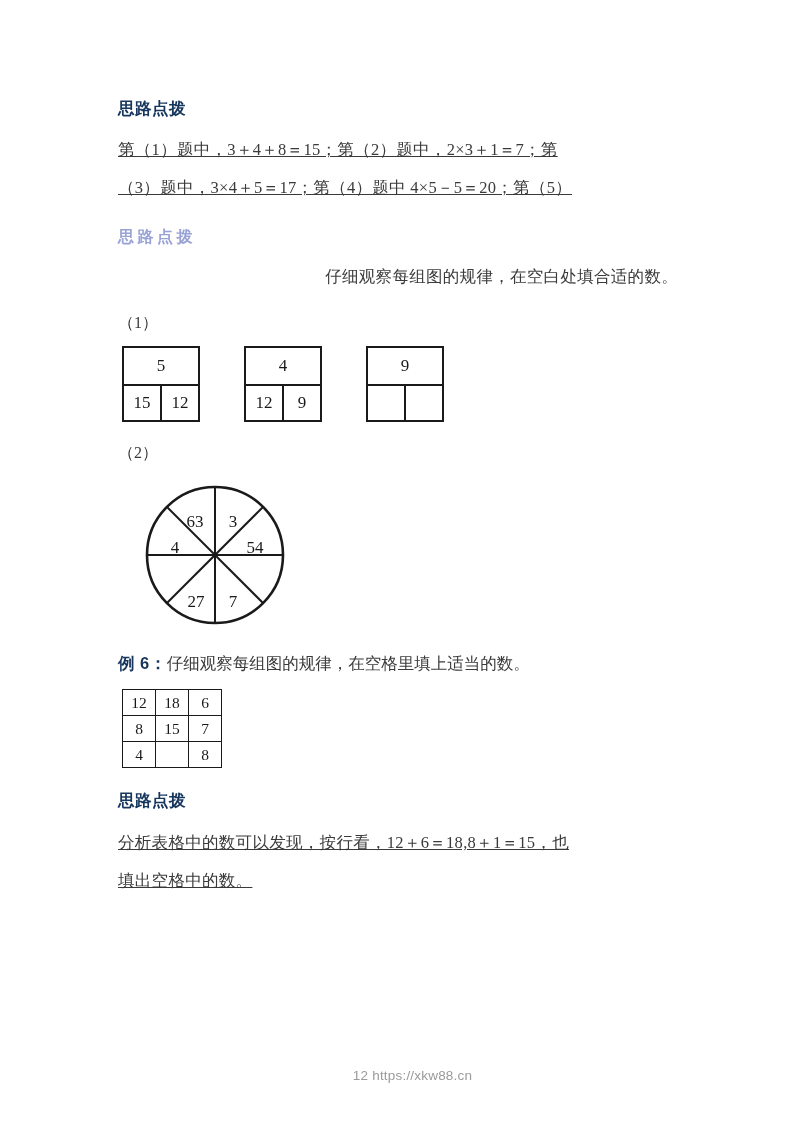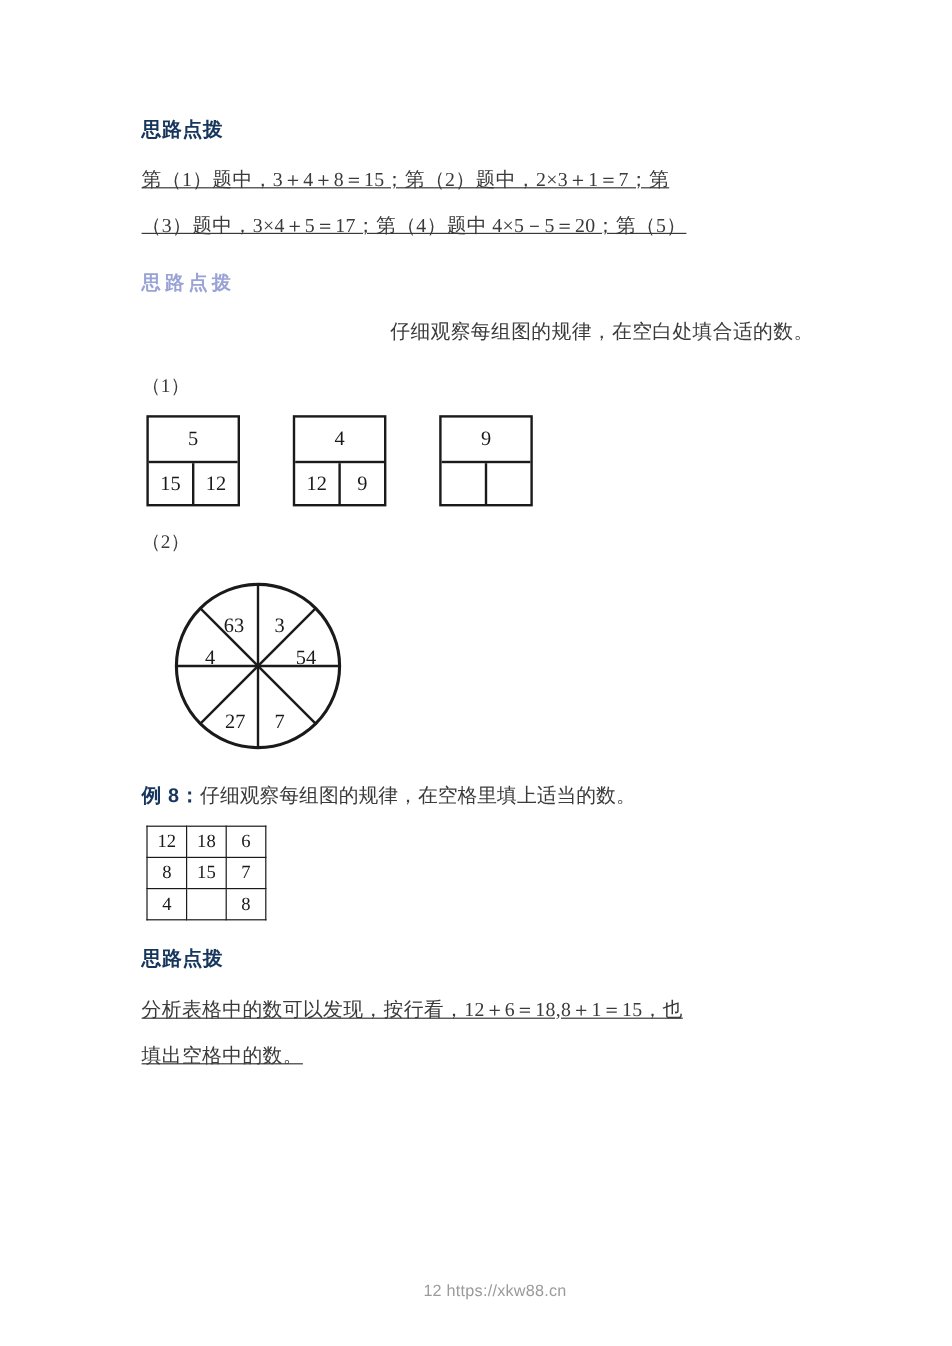--- a/index.html
+++ b/index.html
@@ -250,21 +250,21 @@
         <text class="pie-num" x="35" y="100" text-anchor="middle"></text>
         <text class="pie-num" x="115" y="100" text-anchor="middle"></text>
         <text class="pie-num" x="56" y="127" text-anchor="middle">27</text>
         <text class="pie-num" x="93" y="127" text-anchor="middle">7</text>
       </svg>
     </div>
 
     <div class="sp-d"></div>
 
     <p class="ex-head">
-      <span class="ex-tag">例 8：</span><span>仔细观察每组图的规律，在空格里填上适当的数。</span>
+      <span class="ex-tag">例 6：</span><span>仔细观察每组图的规律，在空格里填上适当的数。</span>
     </p>
 
     <table class="grid3">
       <tbody>
           <tr>
         <td>12</td>
         <td>18</td>
         <td>6</td>
       </tr>
       <tr>

